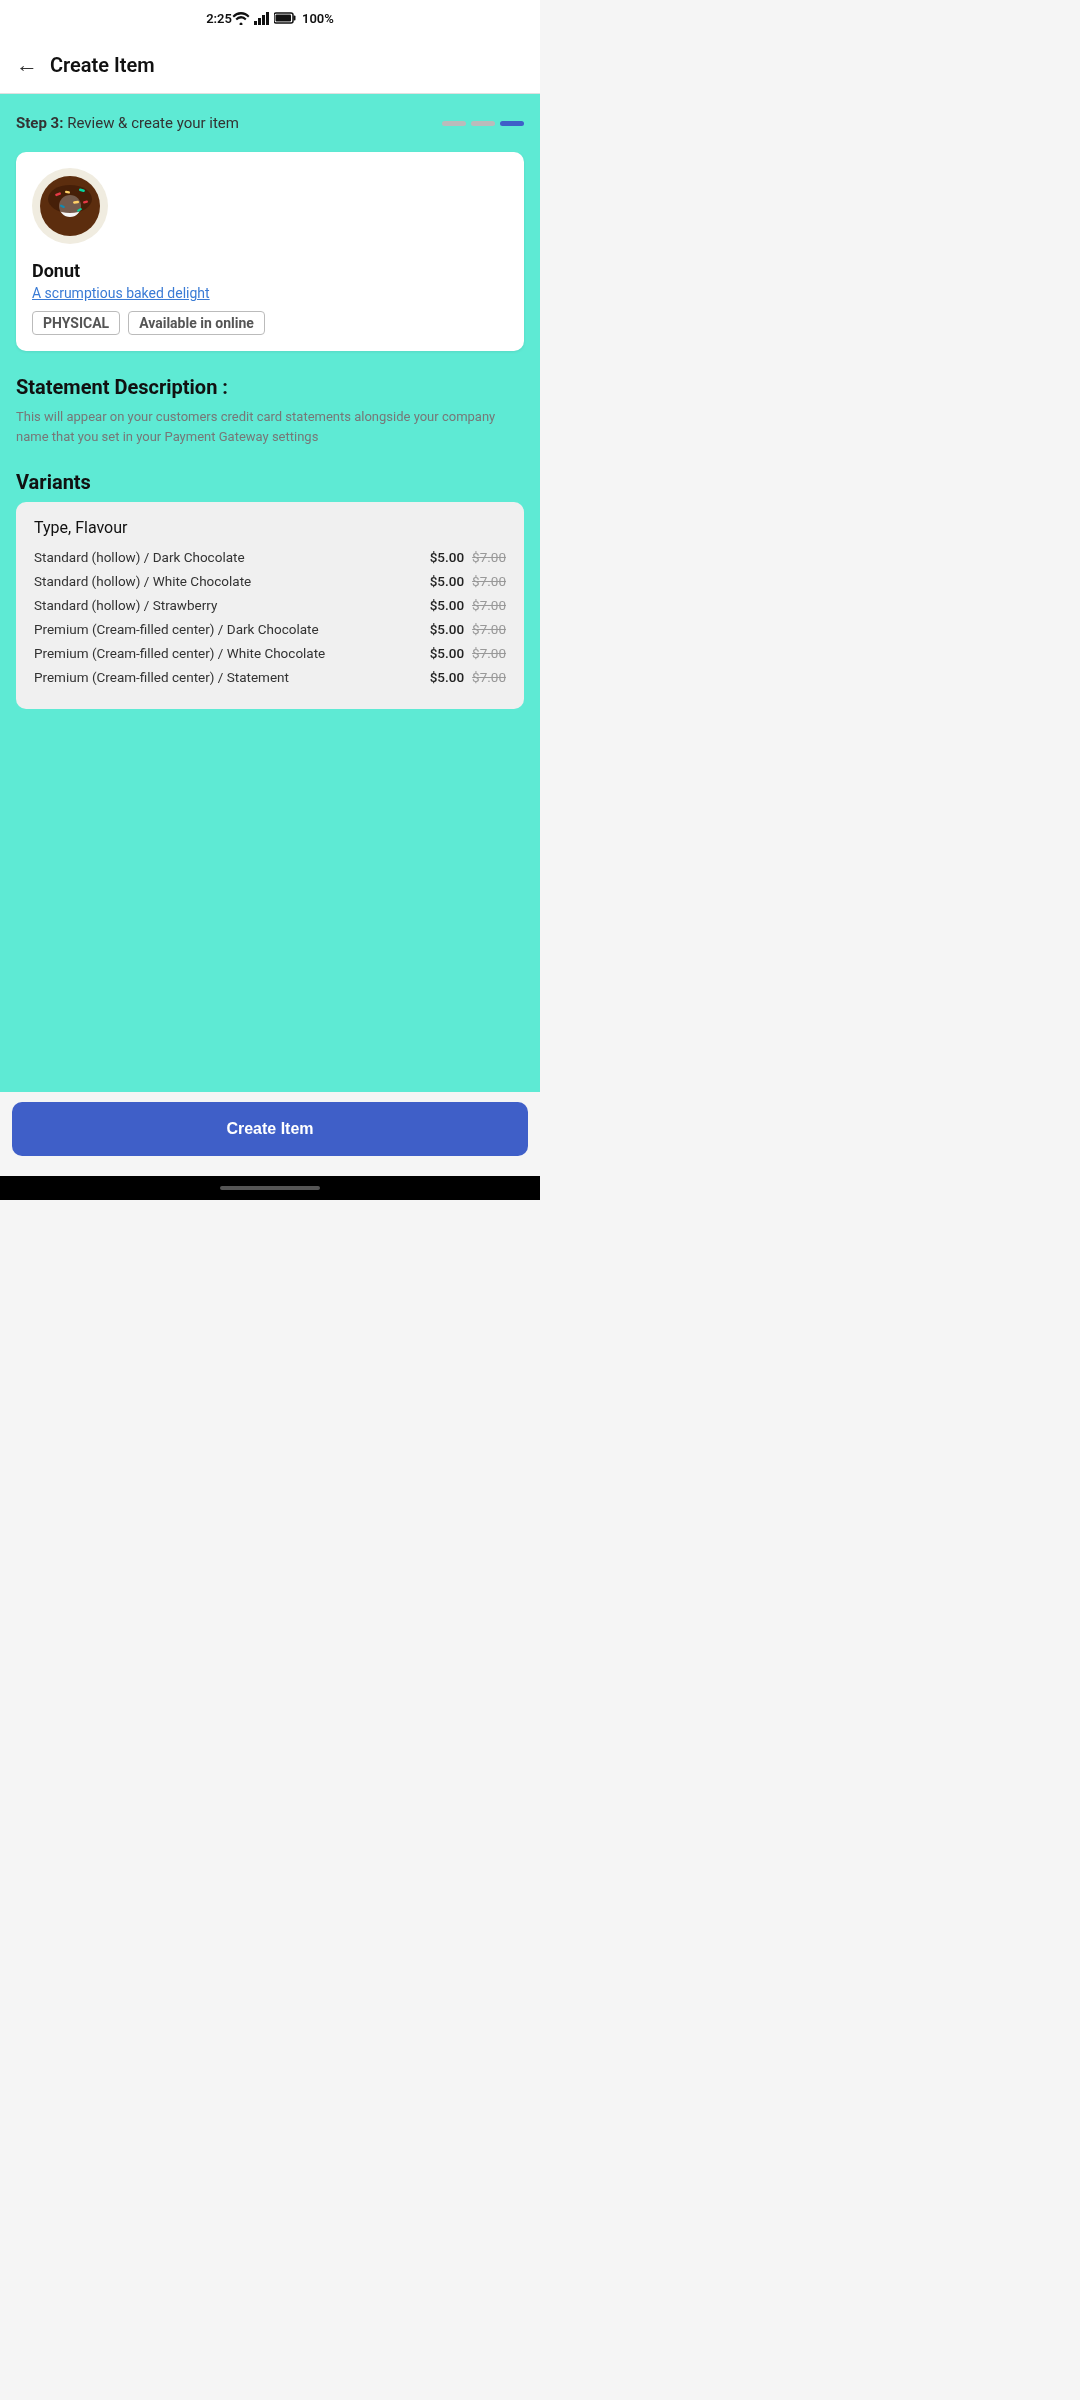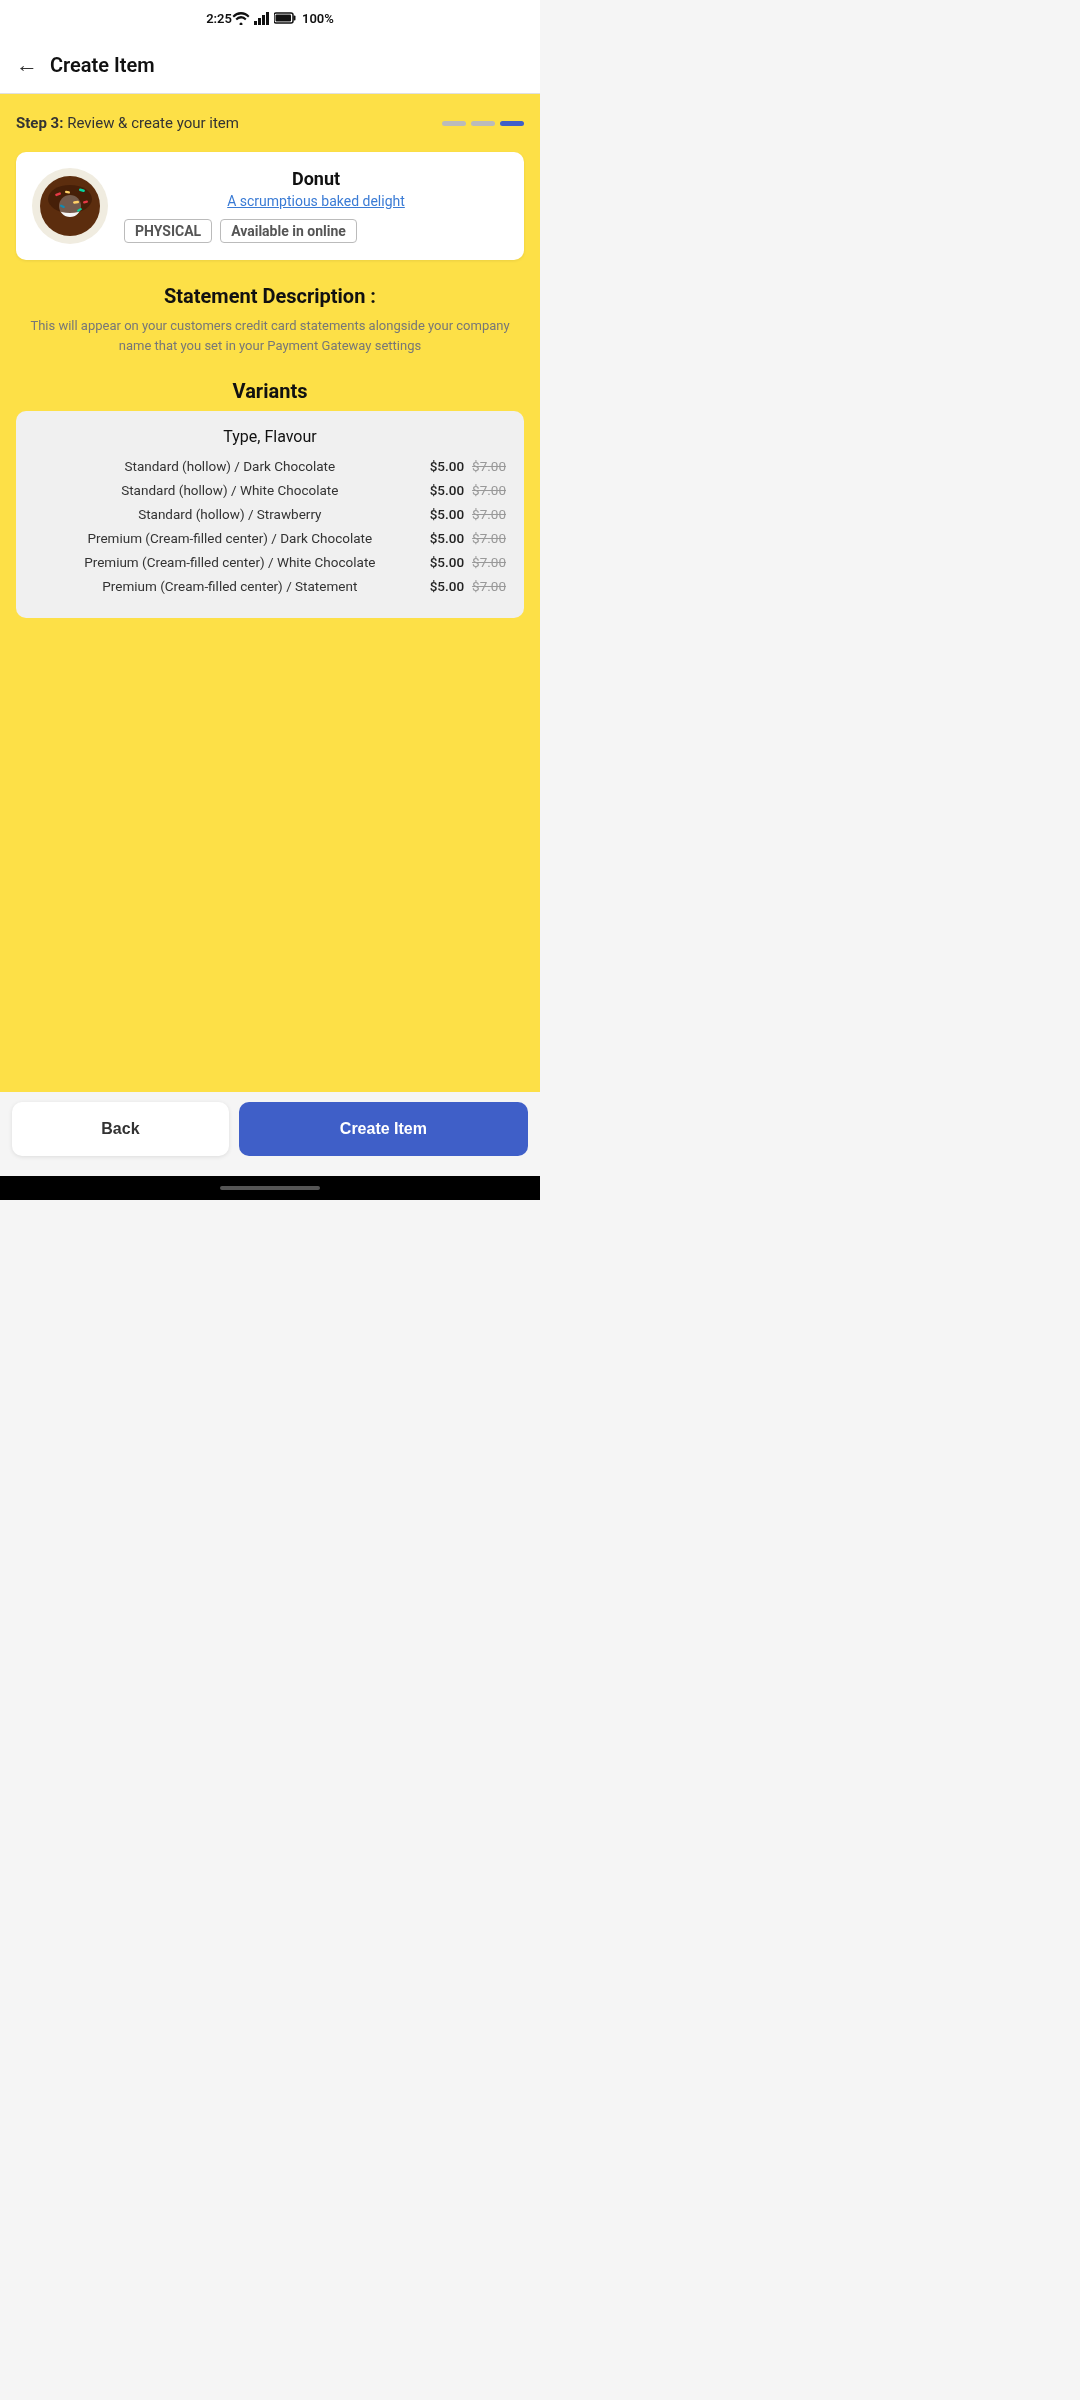--- a/index.html
+++ b/index.html
@@ -62,24 +62,23 @@
     }
     .top-bar-title {
       font-size: 20px;
       font-weight: 600;
       color: #111;
     }
 
     
     .content {
       flex: 1;
-      background: #fde047;
+      background: #5eead4;
       overflow-y: auto;
       padding: 20px 16px;
-      text-align: center;
     }
 
     
     .step-header {
       display: flex;
       align-items: center;
       justify-content: space-between;
       margin-bottom: 20px;
     }
     .step-text {
@@ -103,20 +102,21 @@
     
     .item-card {
       background: #fff;
       border-radius: 10px;
       padding: 16px;
       display: flex;
       align-items: flex-start;
       gap: 16px;
       margin-bottom: 24px;
       box-shadow: 0 1px 3px rgba(0,0,0,0.08);
+      flex-direction: column;
     }
     .item-image {
       width: 76px;
       height: 76px;
       border-radius: 50%;
       overflow: hidden;
       flex-shrink: 0;
       background: #f0ece0;
       display: flex;
       align-items: center;
@@ -395,19 +395,18 @@
           <span class="price-original">$7.00</span>
         </span>
       </div>
 
     </div>
   </div>
 
 </div>
 
 <div class="bottom-bar">
-  <button class="btn-back">Back</button>
   <button class="btn-create">Create Item</button>
 </div>
 
 <div class="nav-bar">
   <div class="nav-pill"></div>
 </div>
 
 </body></html>

